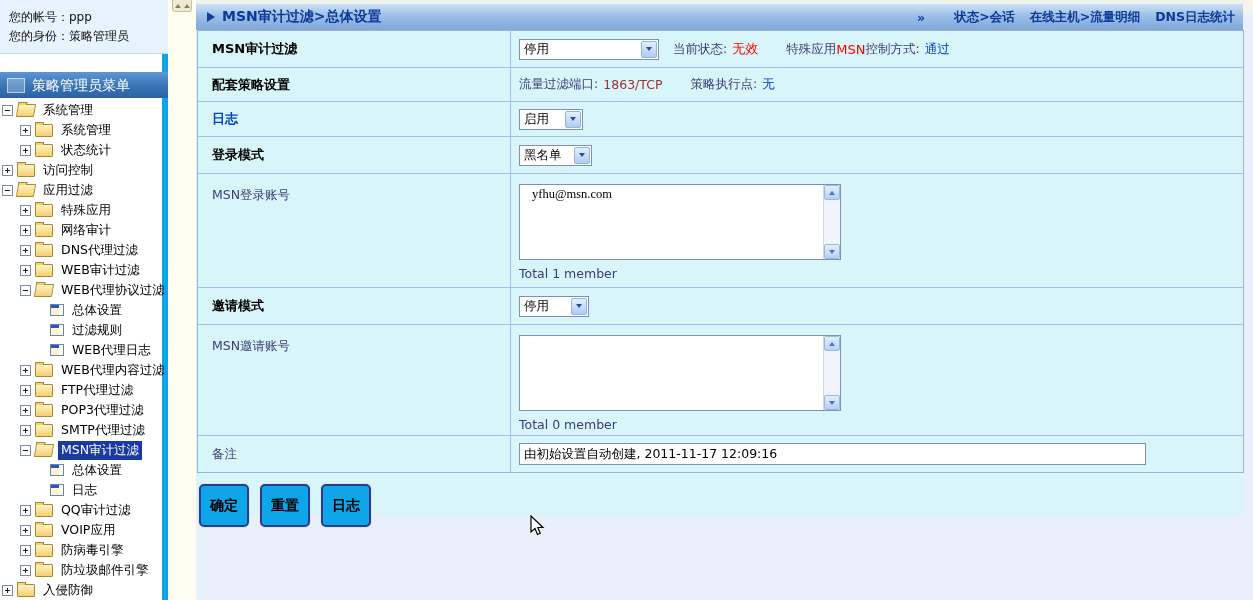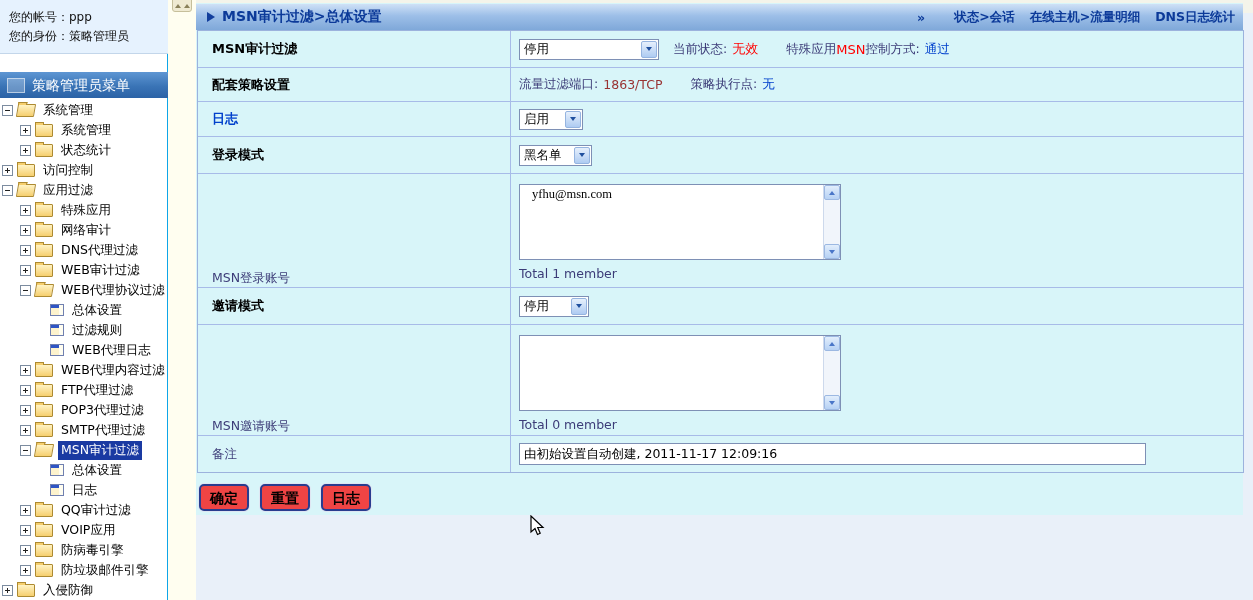--- a/index.html
+++ b/index.html
@@ -1,21 +1,21 @@
 <!DOCTYPE html>
 <html><head>
 <meta charset="utf-8">
 <style>
   html,body{margin:0;padding:0}
   body{width:1253px;height:600px;position:relative;overflow:hidden;
        background:#e9f0f9;font-family:"DejaVu Sans",sans-serif;
        -webkit-font-smoothing:none}
   
   .sidebar{position:absolute;left:0;top:0;width:168px;height:600px;background:#fff;
-           border-right:1px solid #0ea5e9;box-sizing:border-box}
+           border-right:6px solid #0ea5e9;box-sizing:border-box}
   .account-panel{position:absolute;left:0;top:0;width:168px;height:54px;background:#e6f2fe;
                  border-bottom:1px solid #c3d6ea;box-sizing:border-box;
                  padding:8px 0 0 9px;font-size:12px;line-height:19px;color:#111}
   .menu-banner{position:absolute;left:0;top:72px;width:168px;height:26px;
                background:linear-gradient(180deg,#5e96d3 0%,#3a74b6 55%,#2b62a6 100%);
                color:#fff;font-weight:normal;font-size:14px;line-height:26px;
                padding-left:32px;box-sizing:border-box;white-space:nowrap}
   .menu-banner::before{content:"";position:absolute;left:7px;top:6px;width:16px;height:13px;
                background:rgba(255,255,255,.25);border:1px solid rgba(255,255,255,.55)}
   .tree{position:absolute;left:0;top:100px;width:168px}
@@ -56,21 +56,21 @@
   .quick-links .chev{margin-right:14px}
   .quick-links a{color:#0c3a99;text-decoration:none;margin-left:15px;cursor:pointer}
   
   .form-table{position:absolute;left:1px;top:27px;width:1045px;border:1px solid #9cb2dd;
         background:#d8f5f9}
   .frow{display:flex;border-top:1px solid #a7bbe8}
   .frow:first-child{border-top:none}
   .cell-l{width:313px;flex:none;box-sizing:border-box;border-right:1px solid #a7bbe8;
         padding-left:14px;display:flex;align-items:center}
   .cell-v{flex:1;padding-left:8px;display:flex;align-items:center}
-  .top-align .cell-l{align-items:flex-end;padding-top:13px}
+  .top-align .cell-l{align-items:flex-start;padding-top:13px}
   .top-align .cell-v{align-items:flex-start;flex-direction:column;justify-content:flex-start;
         padding-top:10px}
   .lab-b{font-size:13px;font-weight:bold;color:#000}
   .lab-link{font-size:13px;font-weight:bold;color:#0040cc;cursor:pointer}
   .lab-p{font-size:12.5px;color:#3c3c78}
   .slate{font-size:12.5px;color:#3c3c78}
   .red{font-size:13px;color:#f00}
   .maroon{font-size:12.5px;color:#993333}
   .vlink{font-size:12.5px;color:#0040cc;cursor:pointer}
   .gap14{display:inline-block;width:14px}.gap28{display:inline-block;width:28px}
@@ -95,21 +95,21 @@
         border:1px solid #9cb8e2;border-radius:2px;box-sizing:border-box;display:flex;
         align-items:center;justify-content:center}
   .sb .up{top:0}.sb .dn{bottom:0}
   .sb i.u{width:0;height:0;border-bottom:4px solid #4a76c8;border-left:3px solid transparent;border-right:3px solid transparent}
   .sb i.d{width:0;height:0;border-top:4px solid #4a76c8;border-left:3px solid transparent;border-right:3px solid transparent}
   .total{font-size:12.5px;color:#3c3c78;margin-top:6px}
   .remark-input{width:627px;height:22px;box-sizing:border-box;border:1px solid #7e90b5;
         padding:2px 4px;font-family:"DejaVu Sans",sans-serif;font-size:12.5px;background:#fff}
   
   .btn-row{position:absolute;left:3px;top:481px;display:flex;gap:11px}
-  .xp-btn{height:27px;padding:4px 9px;background:#ef4444;border:2px solid #2a3c8f;border-radius:5px;
+  .xp-btn{height:43px;padding:4px 9px;background:#0ea5e9;border:2px solid #2a3c8f;border-radius:5px;
         font-family:"DejaVu Sans",sans-serif;font-size:14px;font-weight:bold;color:#000;cursor:pointer;
         box-shadow:0 0 0 1px #dfe6f2}
   
   .cursor{position:absolute;left:530px;top:515px;z-index:9}
 </style>
 </head>
 <body>
 
 <div class="sidebar">
   <div class="account-panel">

